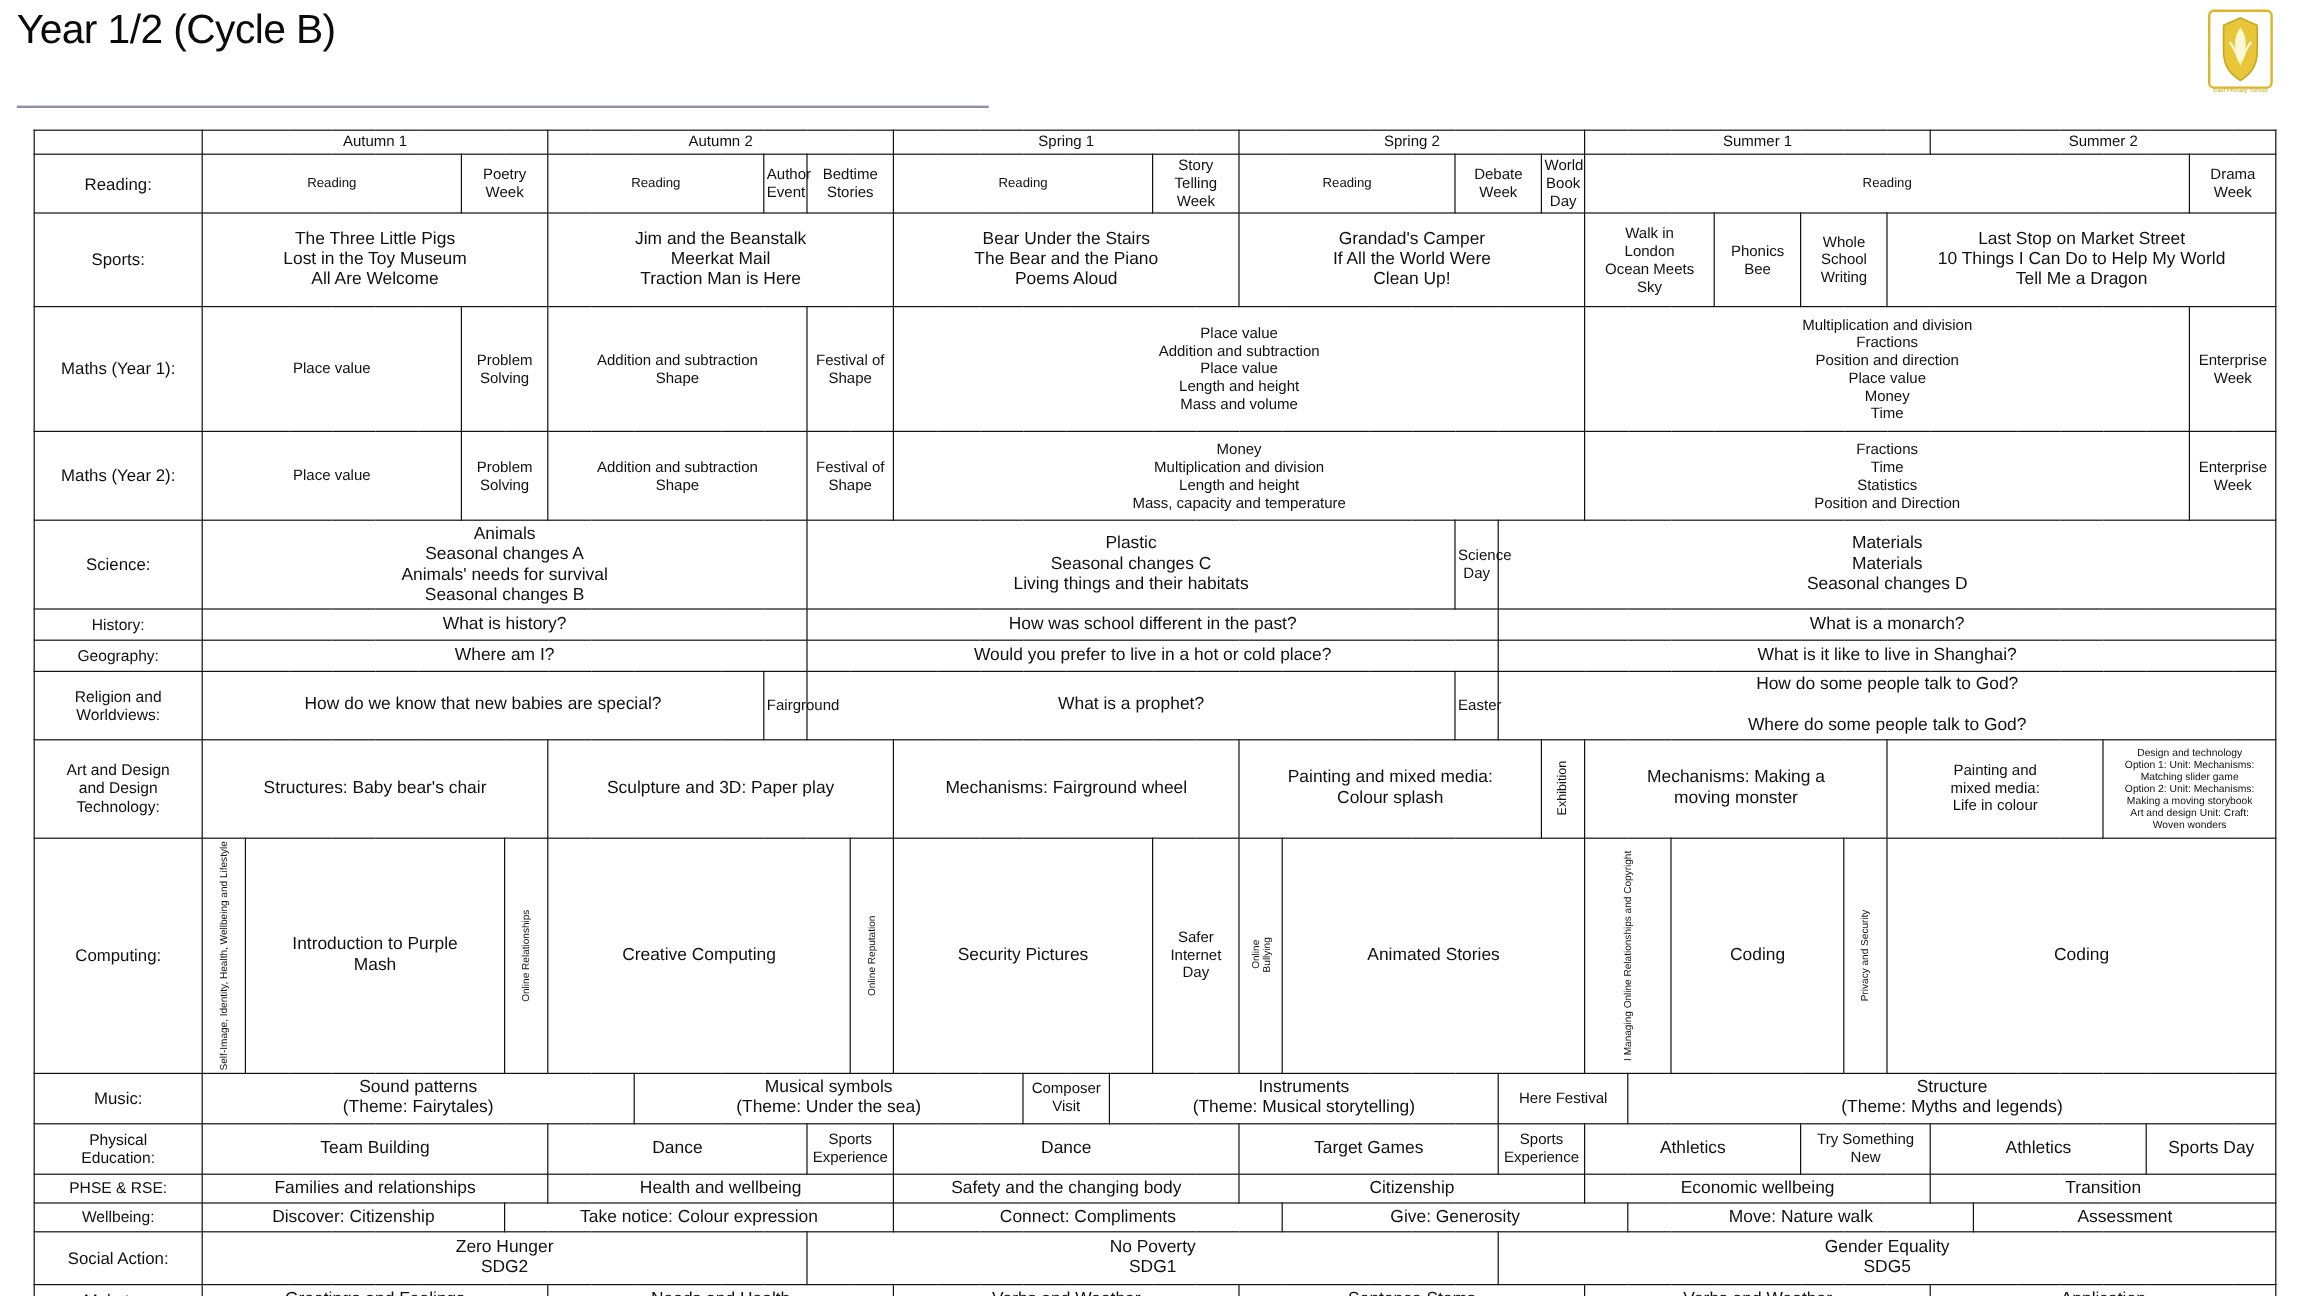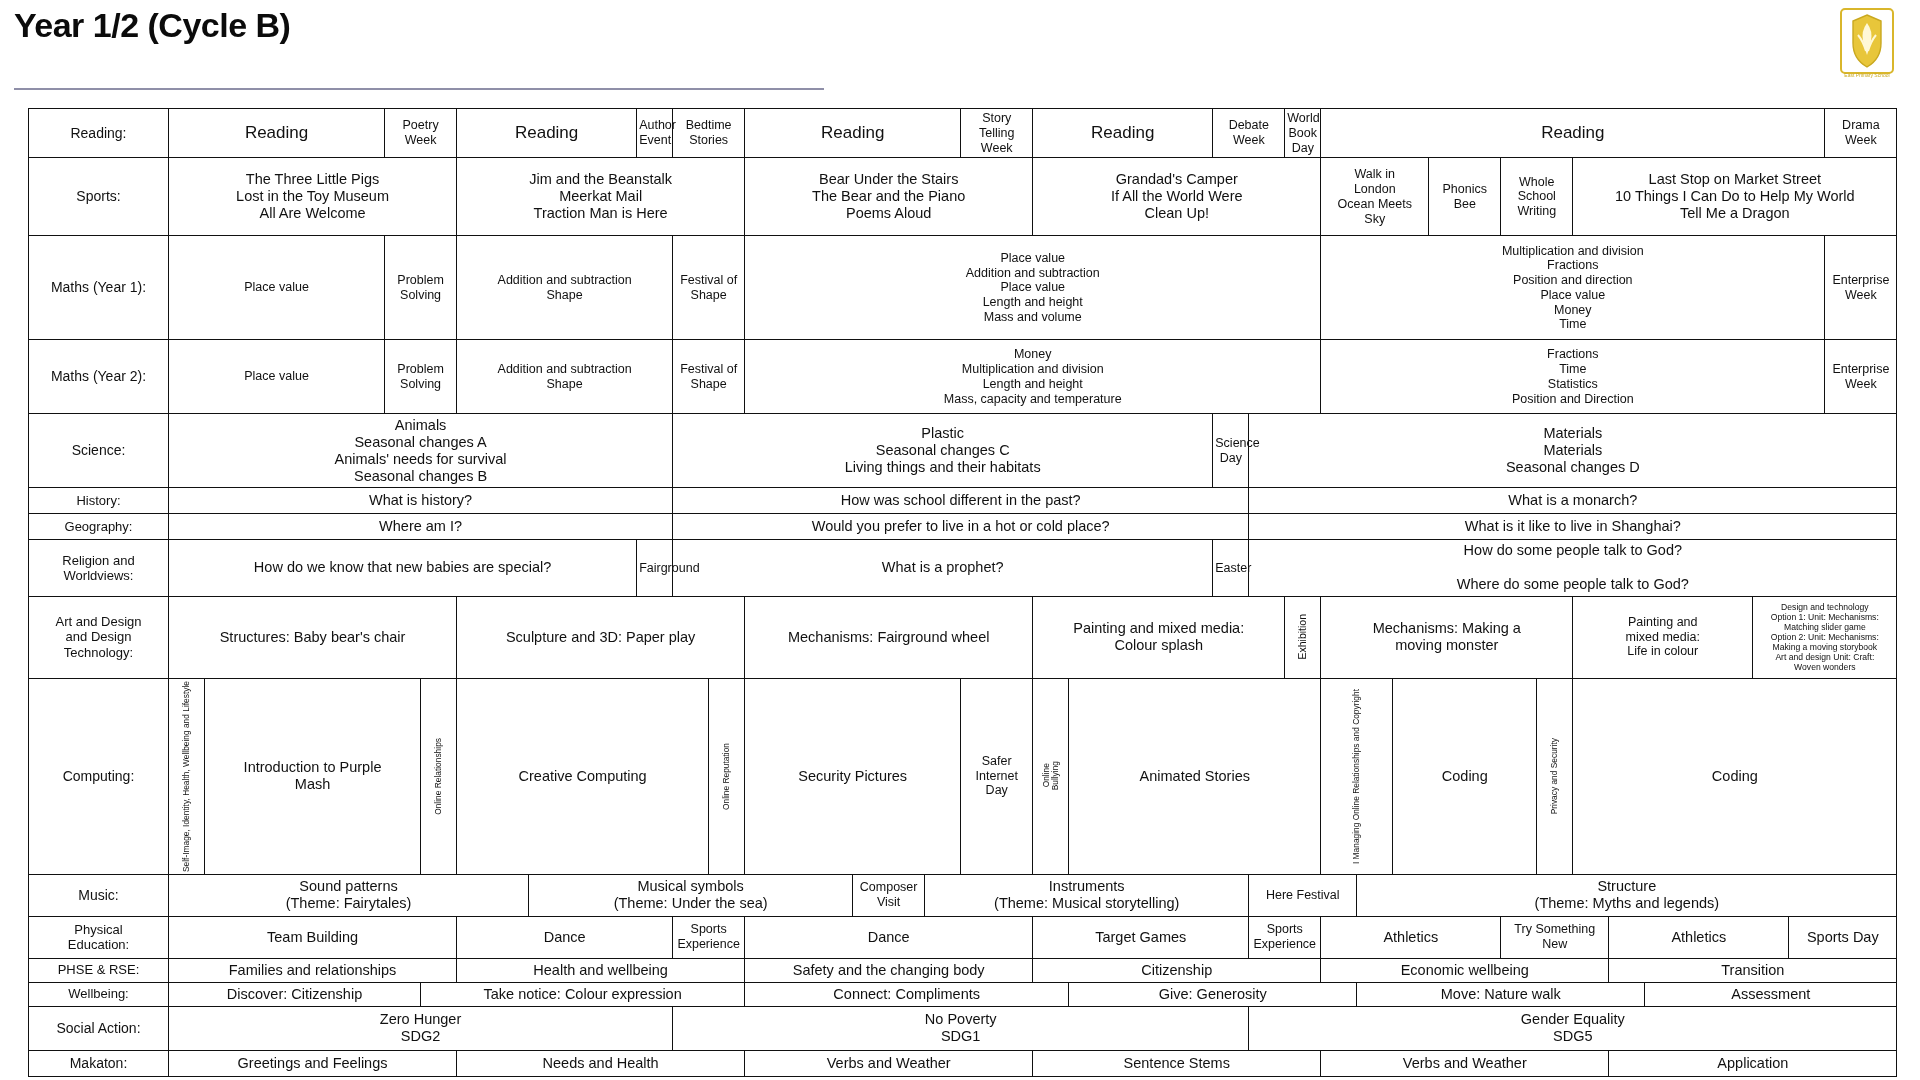--- a/index.html
+++ b/index.html
@@ -10,21 +10,21 @@
     font-family: "Liberation Sans", sans-serif;
     color: #111;
     overflow: hidden;
   }
   .page { position: relative; width: 1920px; height: 1080px; padding: 0; }
 
   
   .header { position: relative; height: 100px; }
   .title {
     position: absolute; left: 14px; top: 6px;
-    font-size: 34px; font-weight: bold; letter-spacing: -0.5px;
+    font-size: 34px; font-weight: normal; letter-spacing: -0.5px;
     color: #0b0b0b;
   }
   .title-rule {
     position: absolute; left: 14px; top: 88px;
     width: 810px; height: 2px; background: #8f8fa8;
   }
   .logo {
     position: absolute; right: 22px; top: 6px;
     width: 62px; height: 76px;
     display: flex; align-items: center; justify-content: center;
@@ -49,21 +49,21 @@
     font-weight: normal;
   }
   .rowlabel {
     font-size: 14px;
     width: 140px;
   }
   .rowlabel.small { font-size: 13px; margin-left: 24px; }
   .term-head { font-size: 12.5px; height: 20px; }
   .blank-corner { border: none; }
 
-  .big { font-size: 17px; }
+  .big { font-size: 11px; }
   .med { font-size: 14.5px; }
   .sm  { font-size: 12.5px; }
   .xxs { font-size: 8.6px; line-height: 1.12; }
 
   
   .vert {
     padding: 0;
     position: relative;
   }
   .vert > span {
@@ -99,20 +99,29 @@
   </div>
 
   <table class="grid">
     <colgroup>
       <col style="width:140px">
 
       <col span="48" style="width:36px">
     </colgroup>
     <tbody>
 
+      <tr>
+        <td class="blank-corner"></td>
+        <td class="term-head" colspan="8">Autumn 1</td>
+        <td class="term-head" colspan="8">Autumn 2</td>
+        <td class="term-head" colspan="8">Spring 1</td>
+        <td class="term-head" colspan="8">Spring 2</td>
+        <td class="term-head" colspan="8">Summer 1</td>
+        <td class="term-head" colspan="8">Summer 2</td>
+      </tr>
 
       <tr style="height:48px">
         <td class="rowlabel">Reading:</td>
         <td class="big" colspan="6">Reading</td>
         <td class="sm" colspan="2">Poetry<br>Week</td>
         <td class="big" colspan="5">Reading</td>
         <td class="sm" colspan="1">Author<br>Event</td>
         <td class="sm" colspan="2">Bedtime<br>Stories</td>
         <td class="big" colspan="6">Reading</td>
         <td class="sm" colspan="2">Story<br>Telling<br>Week</td>

